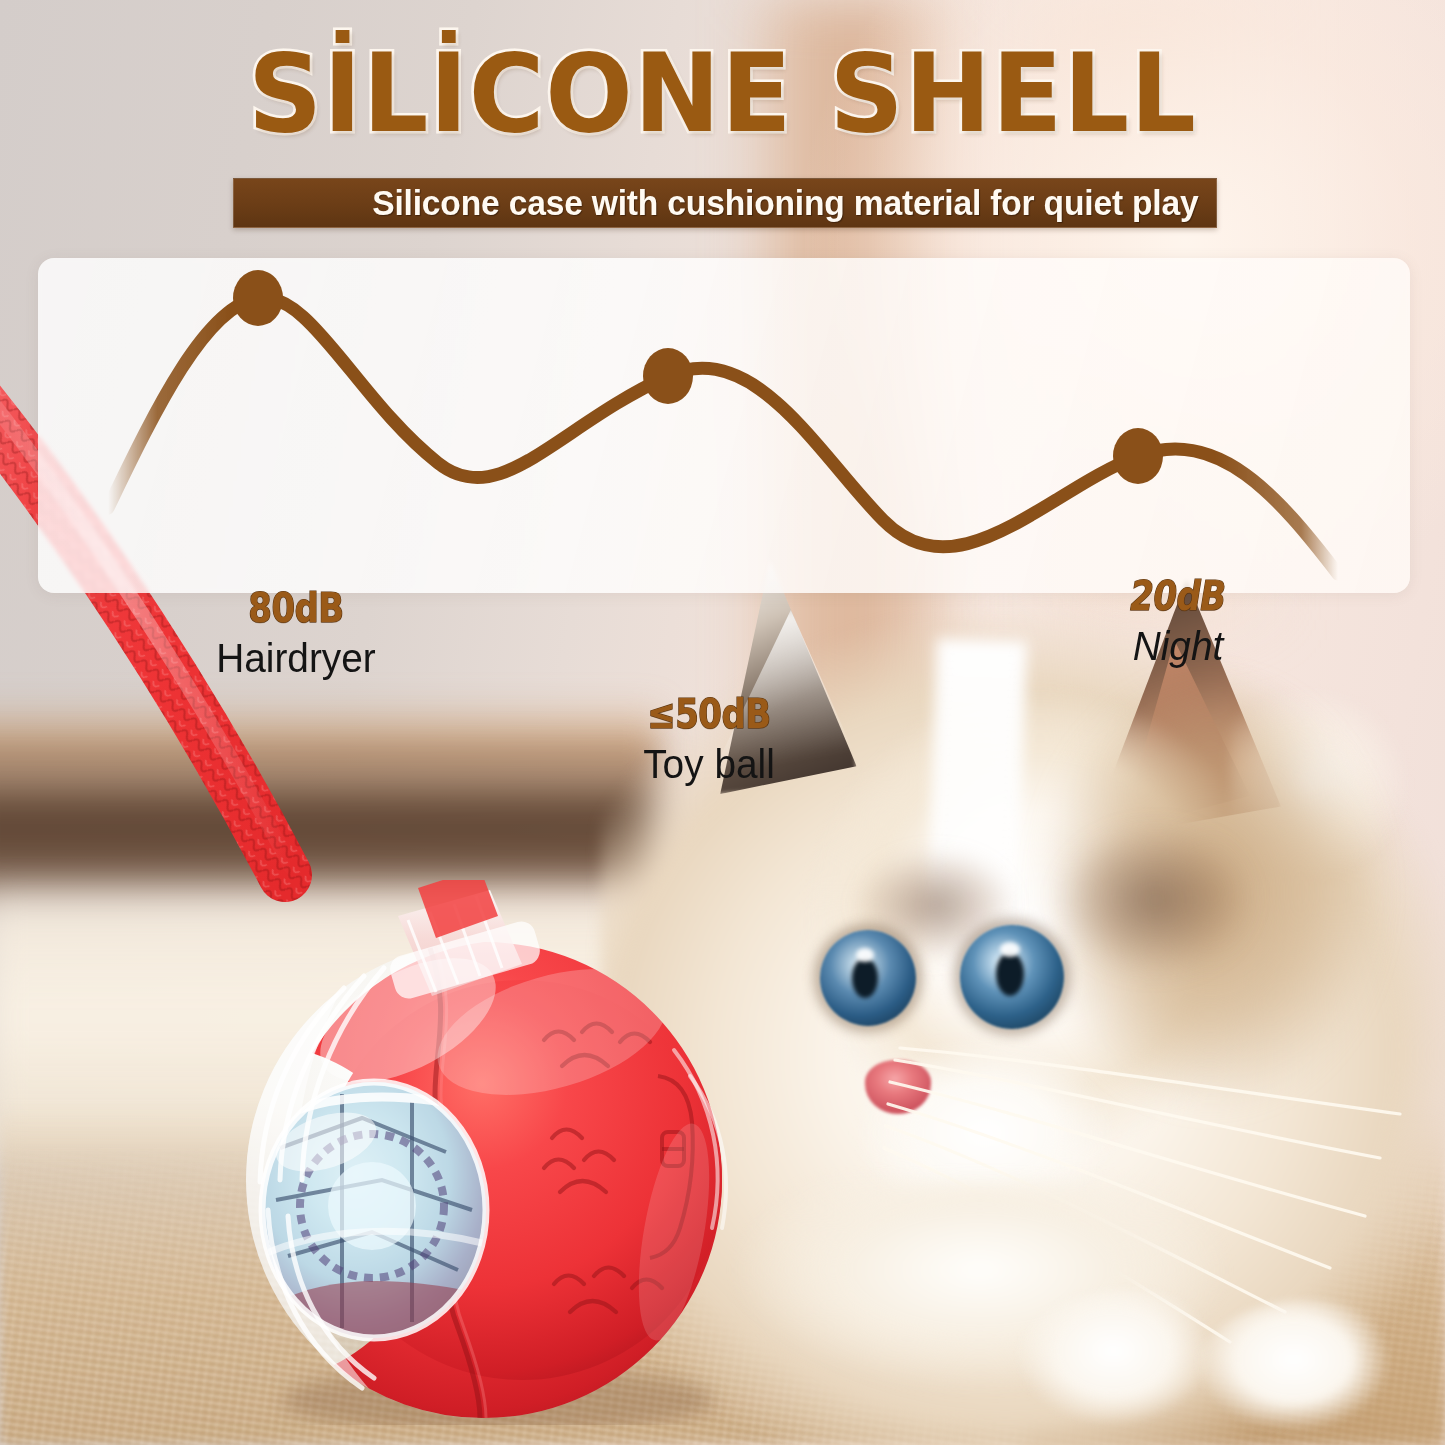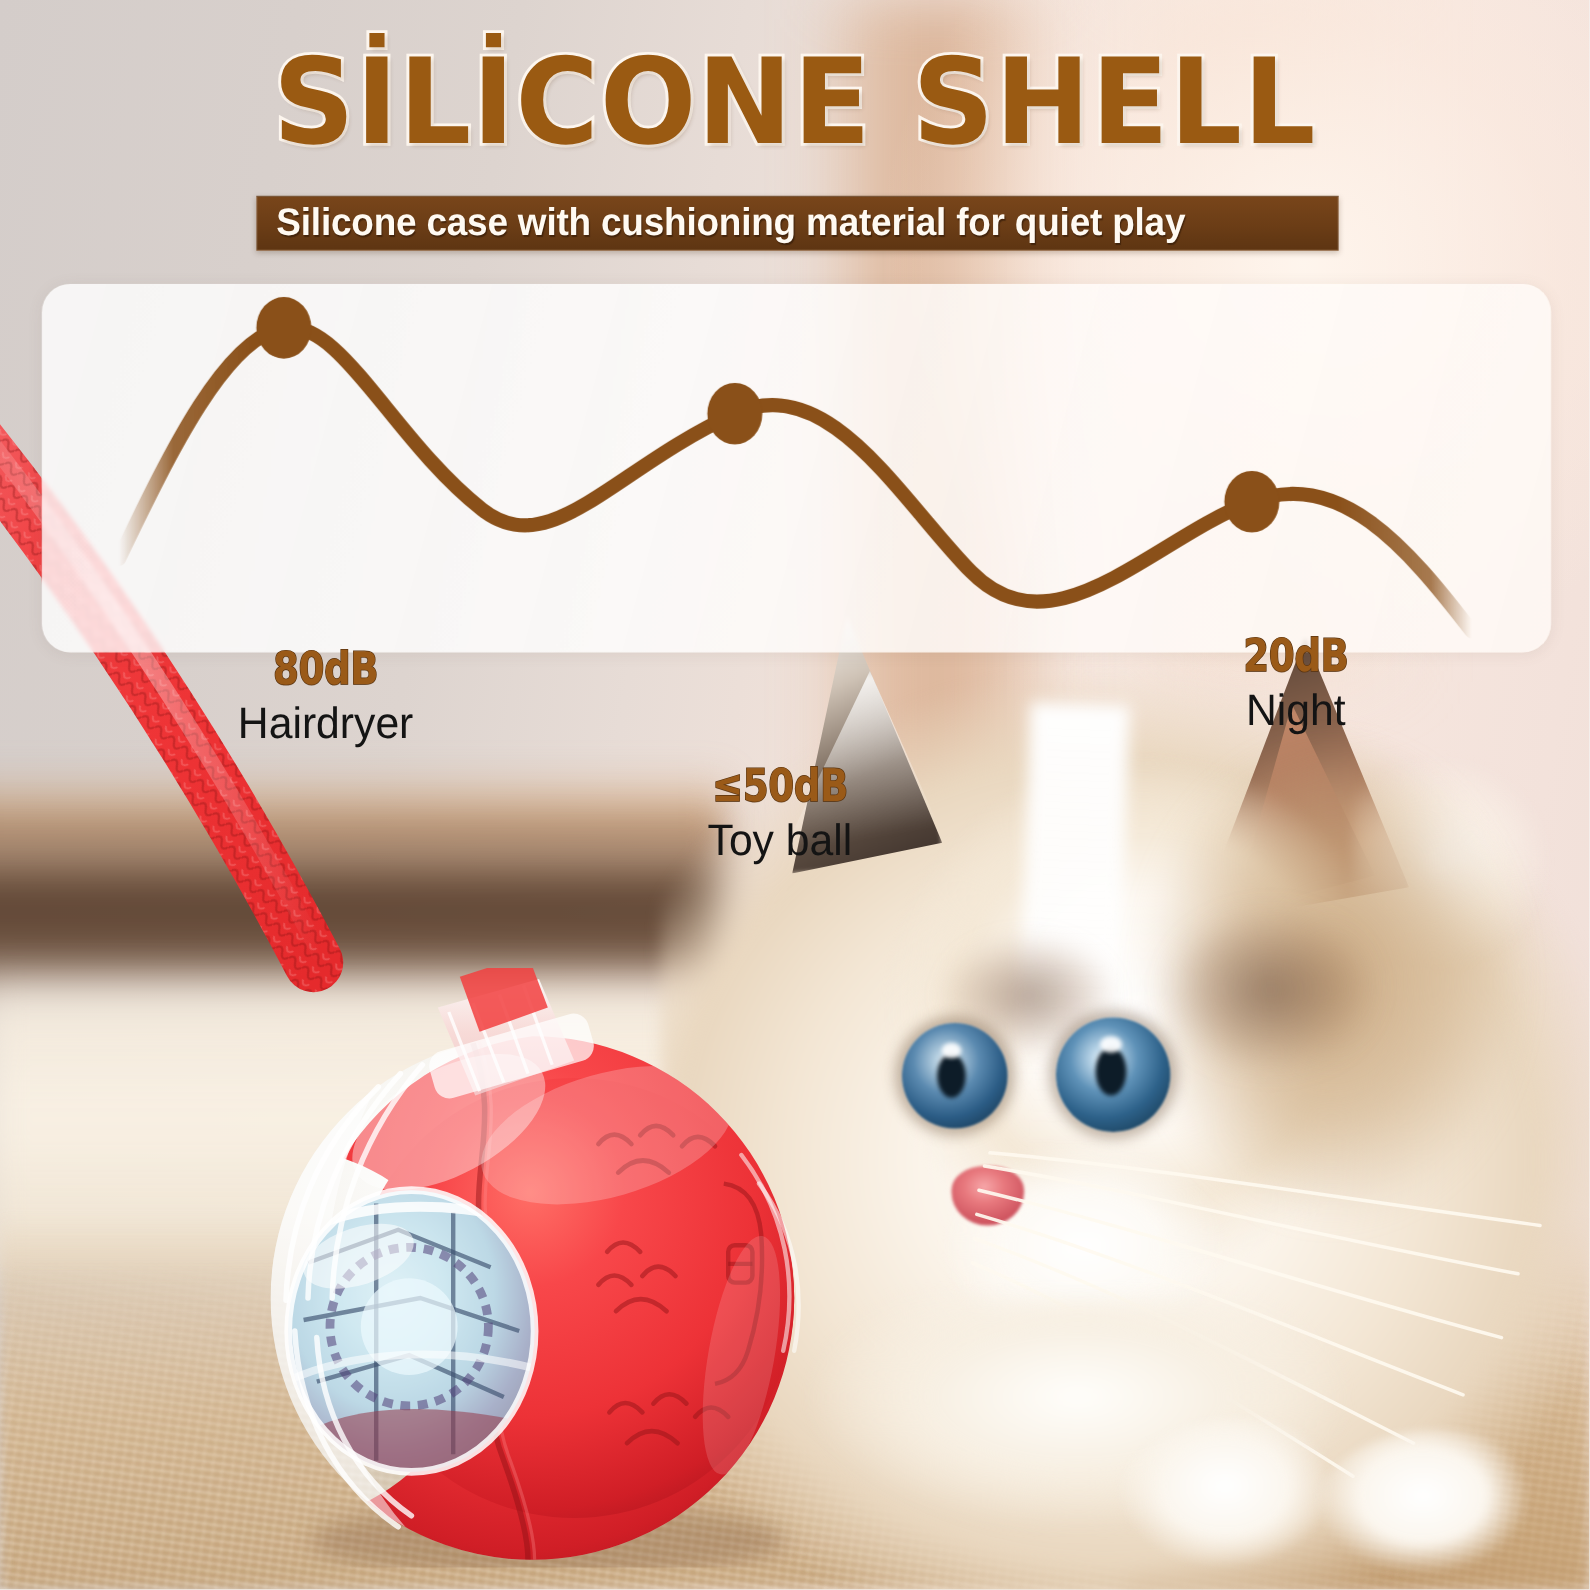--- a/index.html
+++ b/index.html
@@ -251,21 +251,21 @@
 
   
   .rope { position: absolute; left: -20px; top: 355px; width: 430px; height: 600px; }
   .ball-wrap { position: absolute; left: 222px; top: 880px; width: 540px; height: 545px; }
 
   
   .sound-panel {
     position: absolute;
     left: 38px; top: 258px;
     width: 1372px; height: 335px;
-    border-radius: 26px;
+    border-radius: 16px;
     background: linear-gradient(105deg,
       rgba(255,255,255,0.80) 0%,
       rgba(255,255,255,0.82) 40%,
       rgba(255,252,250,0.84) 62%,
       rgba(255,250,246,0.86) 100%);
     backdrop-filter: blur(2px);
     -webkit-backdrop-filter: blur(2px);
     box-shadow: 0 2px 14px rgba(120,100,90,0.10);
   }
   .sound-svg { position: absolute; inset: 0; width: 100%; height: 100%; }
@@ -293,21 +293,21 @@
     font-weight: 400;
     font-size: 40px;
     color: #141414;
     letter-spacing: 0px;
     transform: scaleX(0.97);
   }
 
   
   #label-hairdryer { left: 103px;  top: 330px; width: 310px; }
   #label-toyball   { left: 516px;  top: 408px; width: 310px; margin-top: 28px; }
-  #label-night     { left: 985px;  top: 318px; width: 310px; }
+  #label-night     { left: 985px;  top: 318px; width: 310px; font-style: italic; }
 
   
   .title {
     position: absolute;
     left: 0; top: 40px; width: 1445px;
     text-align: center;
     font-family: "Liberation Sans Narrow", "DejaVu Sans Condensed", "Liberation Sans", sans-serif;
     font-weight: 700;
     font-size: 108px;
     line-height: 1.0;
@@ -321,21 +321,21 @@
       2px 3px 4px rgba(90,55,25,0.22);
   }
   .subtitle-bar {
     position: absolute;
     left: 233px; top: 178px;
     width: 982px; height: 48px;
     background: linear-gradient(180deg, #78451a 0%, #6b3d16 55%, #5e3512 100%);
     border: 1px solid rgba(255,255,255,0.18);
     display: flex;
     align-items: center;
-    justify-content: flex-start;
+    justify-content: flex-end;
     box-shadow: 0 2px 5px rgba(60,35,12,0.25);
   }
   .subtitle-text {
     font-family: "Liberation Sans", sans-serif;
     font-weight: 700;
     font-size: 35px;
     color: #fffaf2;
     letter-spacing: -0.2px;
     transform: scaleX(0.96);
     white-space: nowrap;

